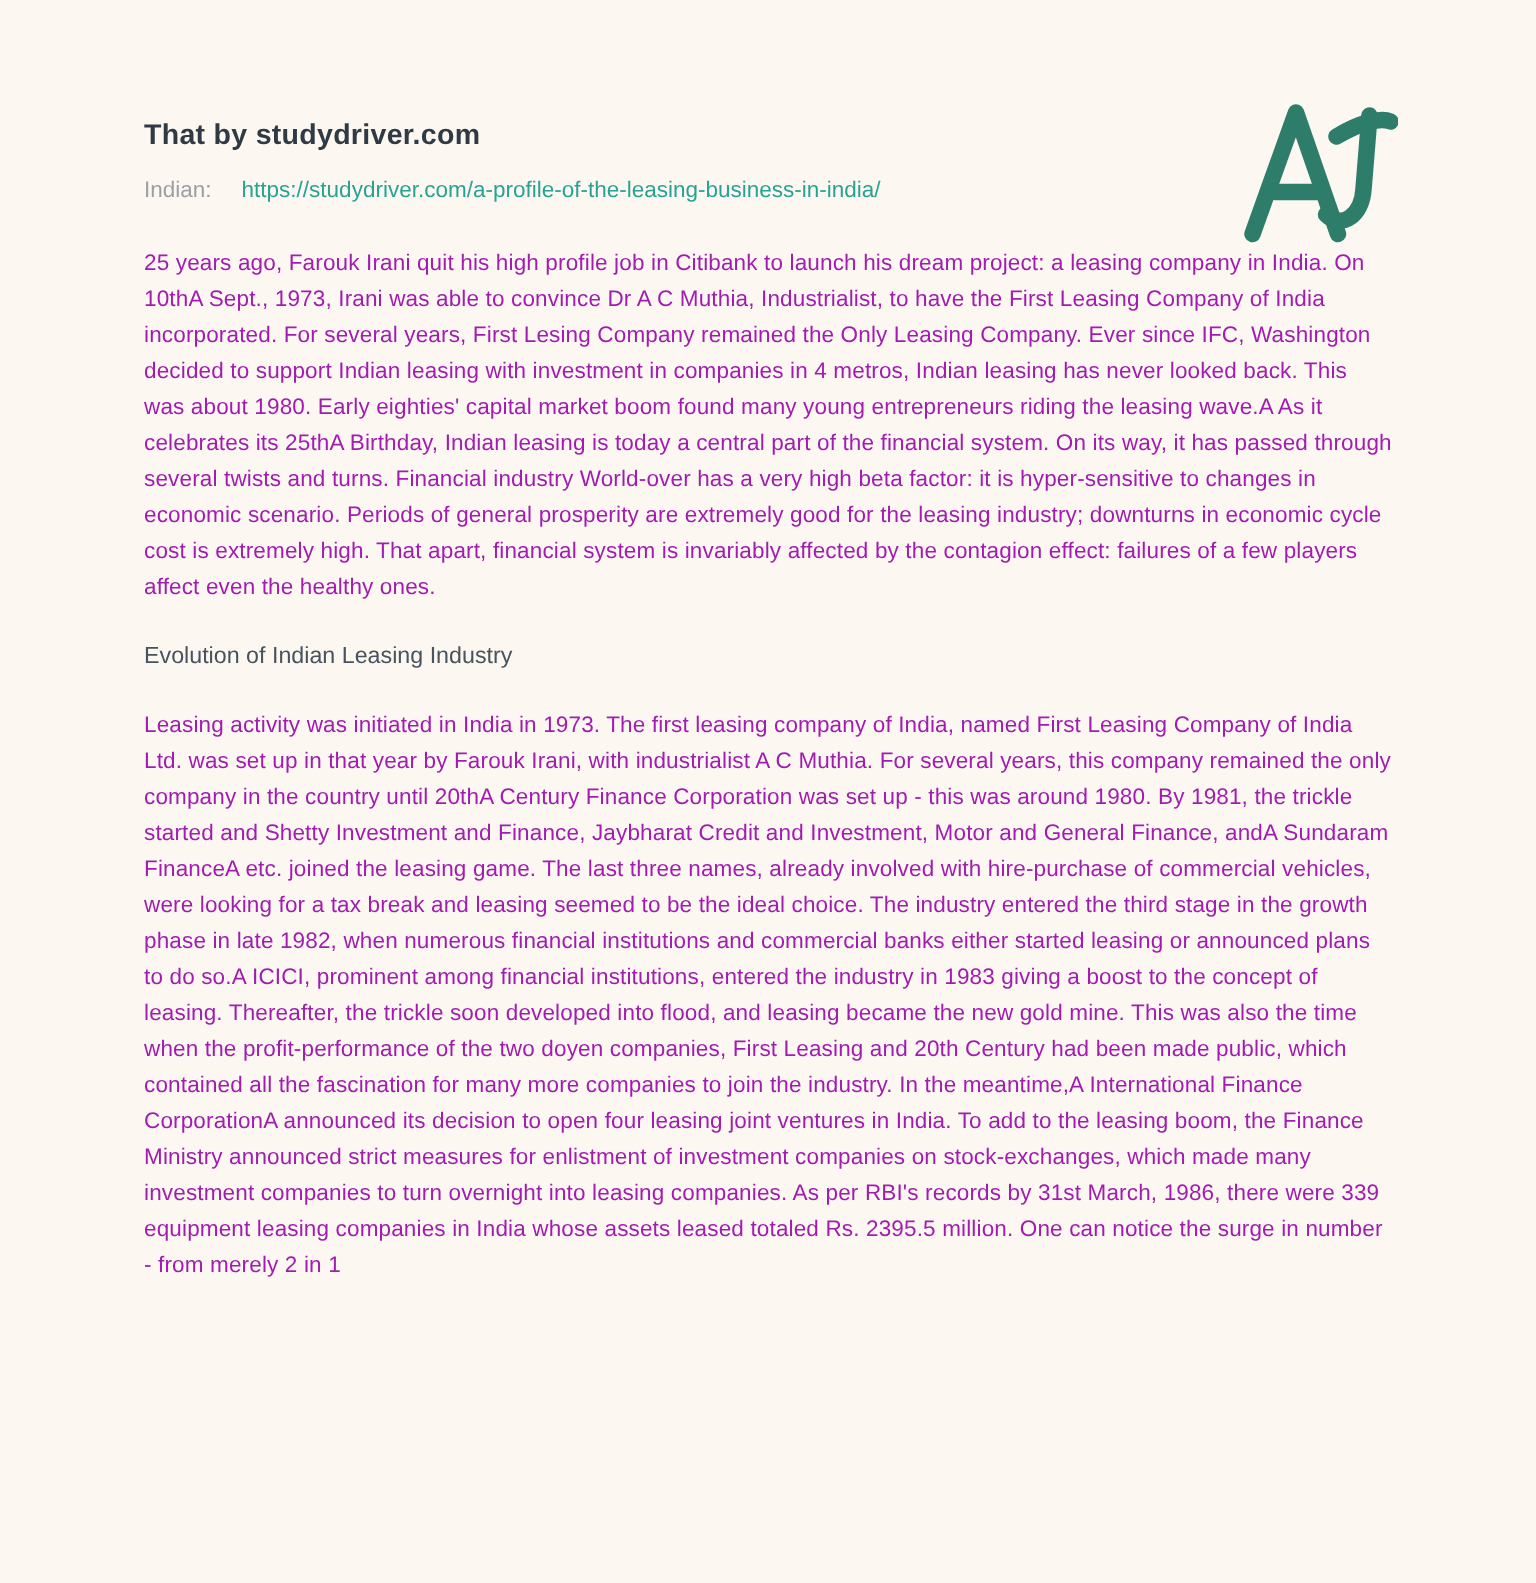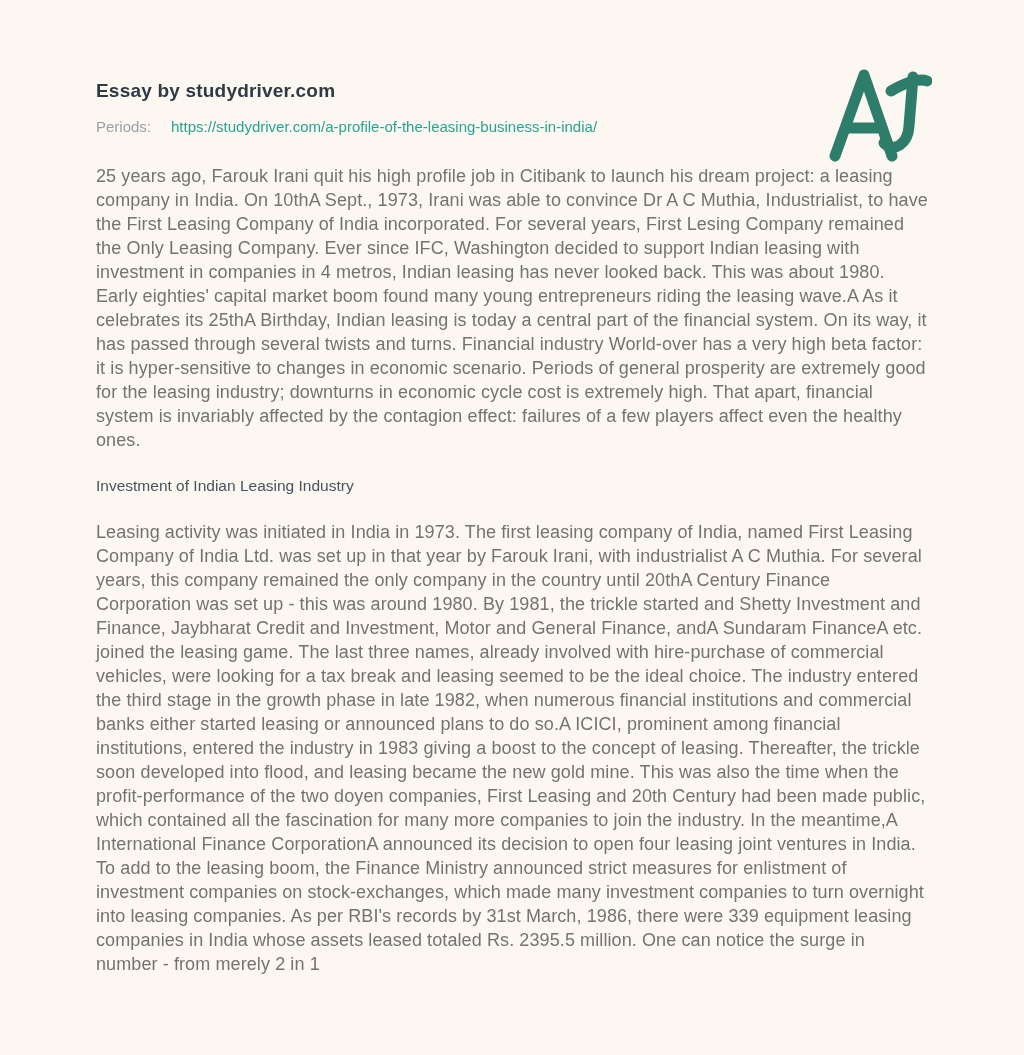--- a/index.html
+++ b/index.html
@@ -48,23 +48,23 @@
   .title {
     margin-top: 118px;
     font-size: 29px;
     font-weight: 500;
     color: #2c3a49;
     letter-spacing: 0.2px;
     line-height: 36px;
   }
   .para {
     margin-top: 28px;
-    font-size: 18px;
+    font-size: 15px;
     line-height: 24px;
-    color: #737373;
+    color: #a21caf;
     letter-spacing: 0.1px;
   }
   .subheading {
     margin-top: 22px;
     font-size: 15.5px;
     line-height: 24px;
     color: #47535e;
     font-weight: 400;
   }
   .para.after-heading {
@@ -79,25 +79,25 @@
     <g fill="none" stroke="#2e7d6b" stroke-width="11" stroke-linecap="round" stroke-linejoin="round">
       <path d="M7 88 L36 7 L64 88"></path>
       <path d="M22 60 L50 60"></path>
       <path d="M85 9 L81 58 C80 76 66 85 56 75"></path>
       <path d="M63 23 C78 14 92 10 99 13"></path>
     </g>
   </svg>
 </div>
 
 <div class="content">
-  <div class="byline">Essay by studydriver.com</div>
+  <div class="byline">That by studydriver.com</div>
 
   <div class="source">
-    <span class="source-label">Periods:</span><a class="source-url" href="#">https://studydriver.com/a-profile-of-the-leasing-business-in-india/</a>
+    <span class="source-label">Indian:</span><a class="source-url" href="#">https://studydriver.com/a-profile-of-the-leasing-business-in-india/</a>
   </div>
 
 
   <p class="para" style="margin-bottom:0;">25 years ago, Farouk Irani quit his high profile job in Citibank to launch his dream project: a leasing company in India. On 10thA Sept., 1973, Irani was able to convince Dr A C Muthia, Industrialist, to have the First Leasing Company of India incorporated. For several years, First Lesing Company remained the Only Leasing Company. Ever since IFC, Washington decided to support Indian leasing with investment in companies in 4 metros, Indian leasing has never looked back. This was about 1980. Early eighties' capital market boom found many young entrepreneurs riding the leasing wave.A As it celebrates its 25thA Birthday, Indian leasing is today a central part of the financial system. On its way, it has passed through several twists and turns. Financial industry World-over has a very high beta factor: it is hyper-sensitive to changes in economic scenario. Periods of general prosperity are extremely good for the leasing industry; downturns in economic cycle cost is extremely high. That apart, financial system is invariably affected by the contagion effect: failures of a few players affect even the healthy ones.</p>
 
-  <p class="subheading" style="margin-bottom:0;">Investment of Indian Leasing Industry</p>
+  <p class="subheading" style="margin-bottom:0;">Evolution of Indian Leasing Industry</p>
 
   <p class="para after-heading" style="margin-bottom:0;">Leasing activity was initiated in India in 1973. The first leasing company of India, named First Leasing Company of India Ltd. was set up in that year by Farouk Irani, with industrialist A C Muthia. For several years, this company remained the only company in the country until 20thA Century Finance Corporation was set up - this was around 1980. By 1981, the trickle started and Shetty Investment and Finance, Jaybharat Credit and Investment, Motor and General Finance, andA Sundaram FinanceA etc. joined the leasing game. The last three names, already involved with hire-purchase of commercial vehicles, were looking for a tax break and leasing seemed to be the ideal choice. The industry entered the third stage in the growth phase in late 1982, when numerous financial institutions and commercial banks either started leasing or announced plans to do so.A ICICI, prominent among financial institutions, entered the industry in 1983 giving a boost to the concept of leasing. Thereafter, the trickle soon developed into flood, and leasing became the new gold mine. This was also the time when the profit-performance of the two doyen companies, First Leasing and 20th Century had been made public, which contained all the fascination for many more companies to join the industry. In the meantime,A International Finance CorporationA announced its decision to open four leasing joint ventures in India. To add to the leasing boom, the Finance Ministry announced strict measures for enlistment of investment companies on stock-exchanges, which made many investment companies to turn overnight into leasing companies. As per RBI's records by 31st March, 1986, there were 339 equipment leasing companies in India whose assets leased totaled Rs. 2395.5 million. One can notice the surge in number - from merely 2 in 1</p>
 </div>
 
 </body></html>

